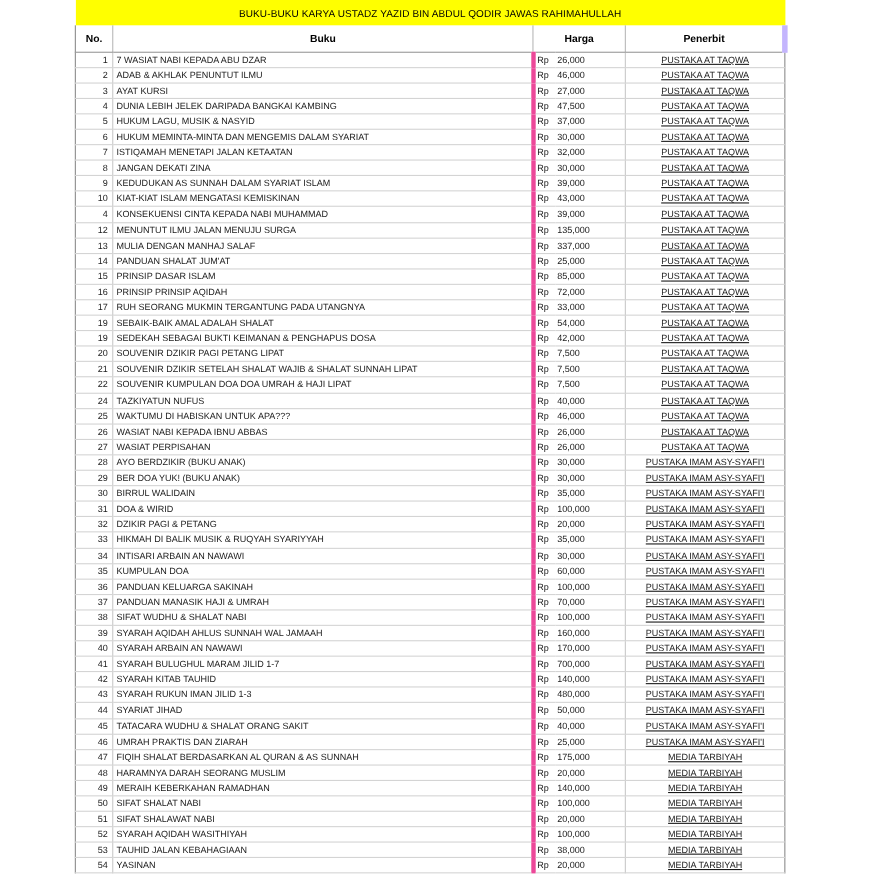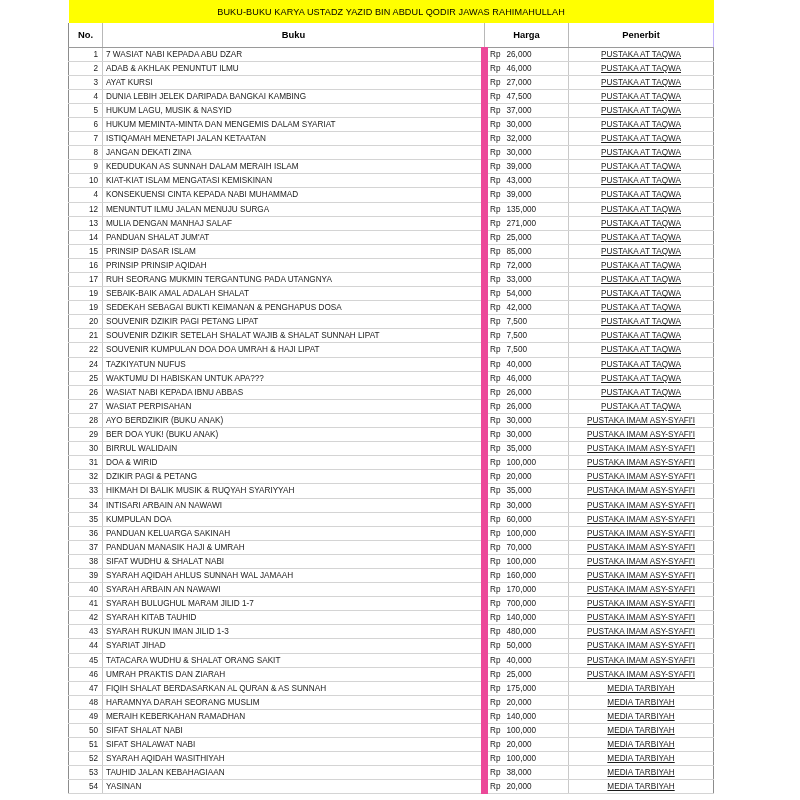--- a/index.html
+++ b/index.html
@@ -46,42 +46,42 @@
     text-align: center;
     height: 24px;
     padding: 0 0;
     border-left: 1px solid #b8b8b8;
     border-right: 1px solid #b8b8b8;
     border-bottom: 1px solid #9a9a9a;
     vertical-align: middle;
     color: #000;
   }
   .head-row td.h-no { border-left: 1px solid #8c8c8c; }
-  .head-row td.h-pen { border-right: 1px solid #c4b5fd; }
+  .head-row td.h-pen { border-right: 5px solid #c4b5fd; }
 
   tbody tr { height: 13.1px; }
   tbody td {
     padding: 0 2px;
     height: 13.1px;
     line-height: 13.1px;
     border-bottom: 1px solid #d4d4d4;
     white-space: nowrap;
     overflow: hidden;
     vertical-align: middle;
   }
   td.cell-no {
     text-align: right;
     padding-right: 4px;
     border-left: 1px solid #8c8c8c;
     border-right: 1px solid #c9c9c9;
   }
   td.cell-buku {
     text-align: left;
     padding-left: 3px;
-    border-right: 7px solid #ec4899;
+    border-right: 4px solid #ec4899;
   }
   td.cell-rp {
     text-align: left;
     padding-left: 2px;
     border-right: none;
   }
   td.cell-harga {
     text-align: left;
     padding-right: 5px;
     border-right: 1px solid #c9c9c9;
@@ -167,21 +167,21 @@
         </tr>
         <tr>
           <td class="cell-no">8</td>
           <td class="cell-buku">JANGAN DEKATI ZINA</td>
           <td class="cell-rp">Rp</td>
           <td class="cell-harga">30,000</td>
           <td class="cell-pen">PUSTAKA AT TAQWA</td>
         </tr>
         <tr>
           <td class="cell-no">9</td>
-          <td class="cell-buku">KEDUDUKAN AS SUNNAH DALAM MERAIH ISLAM</td>
+          <td class="cell-buku">KEDUDUKAN AS SUNNAH DALAM SYARIAT ISLAM</td>
           <td class="cell-rp">Rp</td>
           <td class="cell-harga">39,000</td>
           <td class="cell-pen">PUSTAKA AT TAQWA</td>
         </tr>
         <tr>
           <td class="cell-no">10</td>
           <td class="cell-buku">KIAT-KIAT ISLAM MENGATASI KEMISKINAN</td>
           <td class="cell-rp">Rp</td>
           <td class="cell-harga">43,000</td>
           <td class="cell-pen">PUSTAKA AT TAQWA</td>
@@ -197,21 +197,21 @@
           <td class="cell-no">12</td>
           <td class="cell-buku">MENUNTUT ILMU JALAN MENUJU SURGA</td>
           <td class="cell-rp">Rp</td>
           <td class="cell-harga">135,000</td>
           <td class="cell-pen">PUSTAKA AT TAQWA</td>
         </tr>
         <tr>
           <td class="cell-no">13</td>
           <td class="cell-buku">MULIA DENGAN MANHAJ SALAF</td>
           <td class="cell-rp">Rp</td>
-          <td class="cell-harga">271,000</td>
+          <td class="cell-harga">337,000</td>
           <td class="cell-pen">PUSTAKA AT TAQWA</td>
         </tr>
         <tr>
           <td class="cell-no">14</td>
           <td class="cell-buku">PANDUAN SHALAT JUM'AT</td>
           <td class="cell-rp">Rp</td>
           <td class="cell-harga">25,000</td>
           <td class="cell-pen">PUSTAKA AT TAQWA</td>
         </tr>
         <tr>

